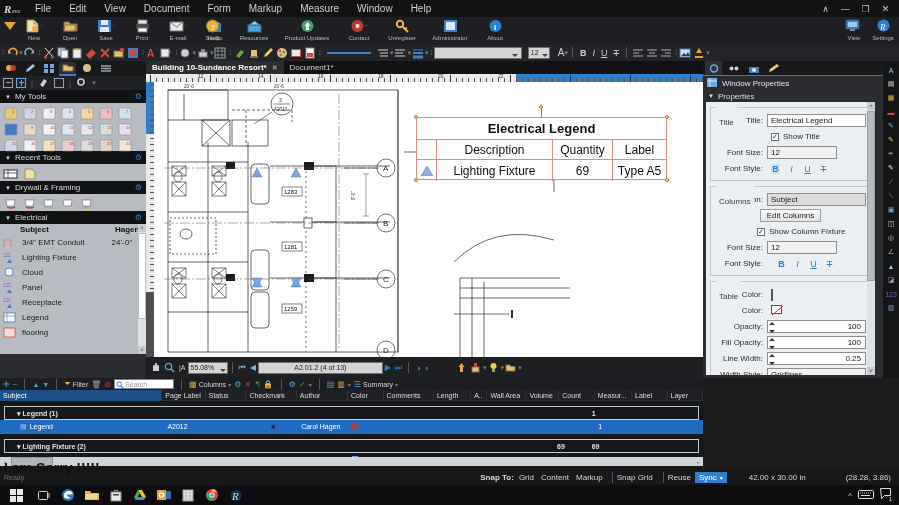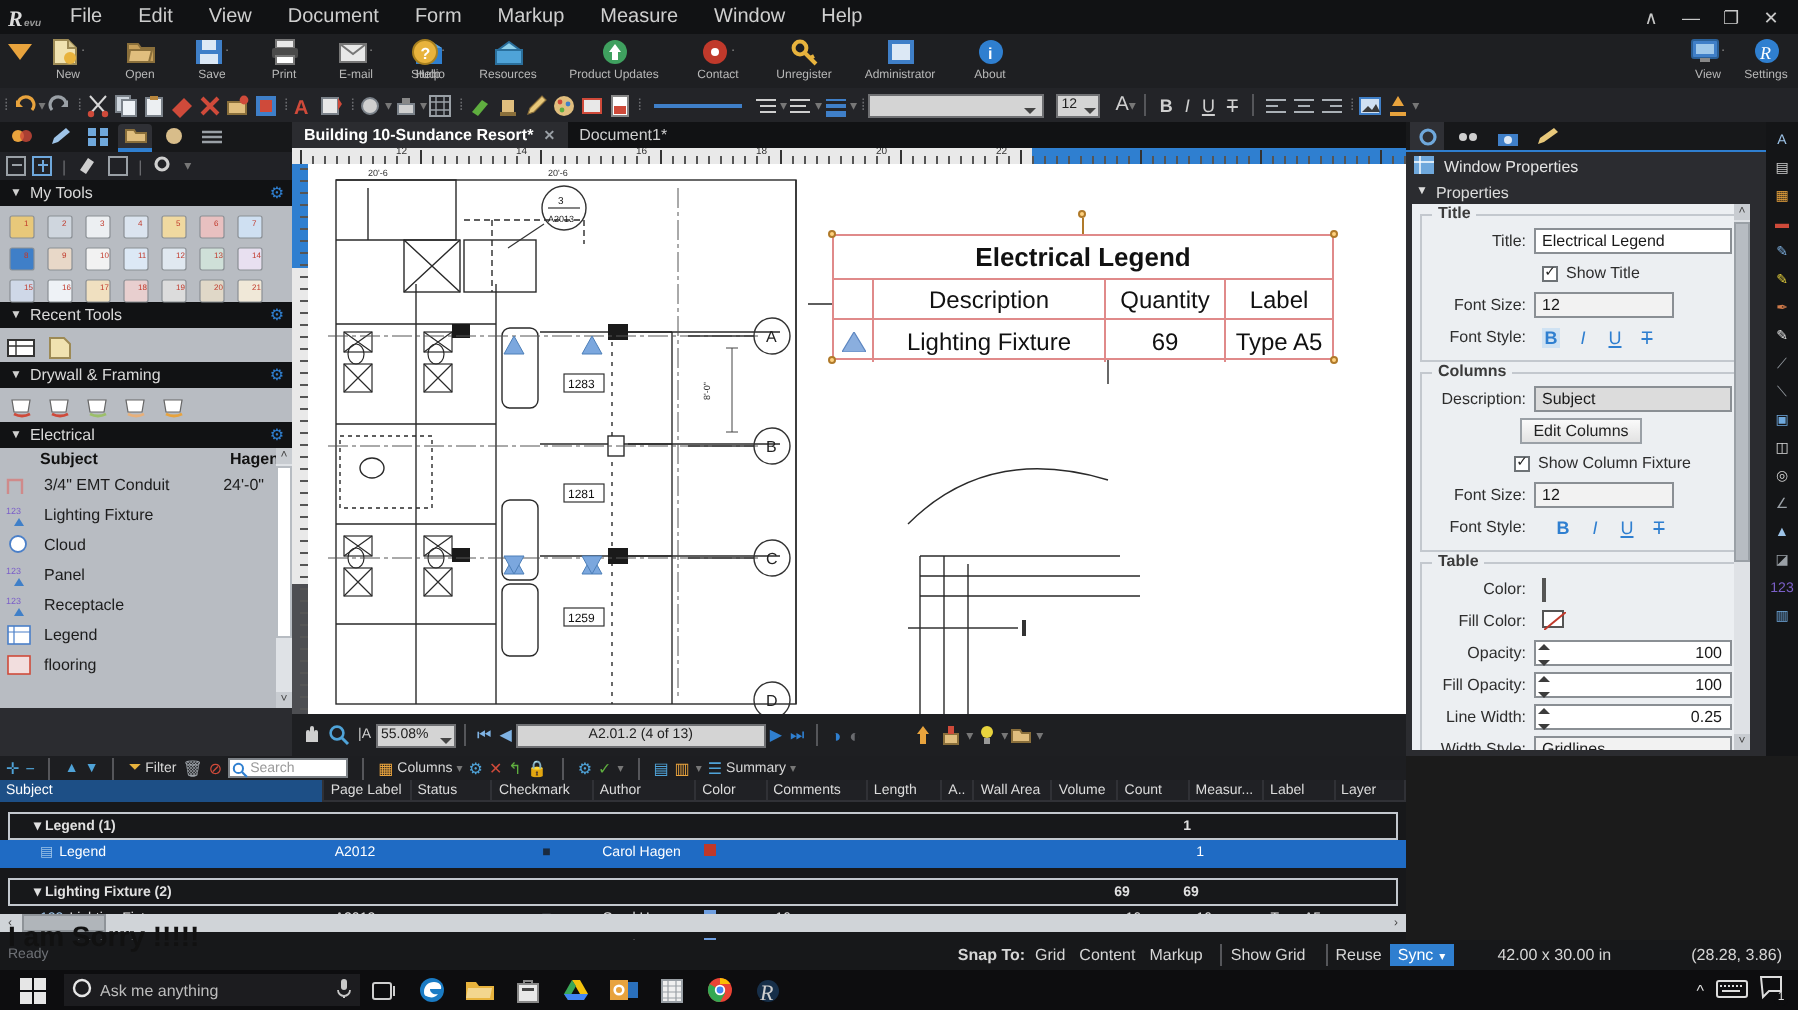--- a/index.html
+++ b/index.html
@@ -80,21 +80,21 @@
 
   
   .rightpanel { position:absolute; left:703px; top:61px; width:180px; height:317px; background:#2b2c30; }
   .rp-tabs { height:15px; background:#17181a; display:flex; align-items:center; padding-left:2px; gap:3px; border-bottom:1px solid #2f7fd0;}
   .rp-tab { width:17px; height:14px; display:flex; align-items:center; justify-content:center; }
   .rp-tab.active { background:#2f3035; }
   .rp-title { height:14px; background:#2b2c30; display:flex; align-items:center; padding-left:4px; gap:5px; font-size:8px; color:#e3e3e3; }
   .rp-sect { height:12px; background:#2b2c30; display:flex; align-items:center; padding-left:5px; font-size:8px; color:#dcdcdc; }
   .rp-body { position:absolute; left:3px; top:41px; width:169px; height:273px; background:#eceff2; overflow:hidden; }
   .group { border:1px solid #c3c8ce; margin:5px 4px 0 4px; padding:6px 4px 5px 4px; position:relative; }
-  .group > .gtitle { position:absolute; top:-6px; left:5px; background:#eceff2; padding:0 3px; font-size:8px; color:#3b3b3b;font-weight:bold; }
+  .group > .gtitle { position:absolute; top:-6px; left:5px; background:#eceff2; padding:16px 3px; font-size:8px; color:#3b3b3b; }
   .frow { display:flex; align-items:center; margin-bottom:3px; height:13px; }
   .flab { width:52px; text-align:right; font-size:8px; color:#2d2d2d; padding-right:4px; }
   .fin { flex:1; height:13px; background:#fff; border:1px solid #8a8f94; font-size:8px; color:#1a1a1a; padding:0 3px; display:flex; align-items:center; }
   .fsel { flex:1; height:13px; background:#f2f2f2; border:1px solid #8a8f94; font-size:8px; color:#1a1a1a; padding:0 3px; display:flex; align-items:center; position:relative;}
   .fsel.grey { background:#dcdcdc; }
   .spin { flex:1; height:13px; background:#fff; border:1px solid #8a8f94; display:flex; align-items:center; justify-content:flex-end; font-size:8px; color:#1a1a1a; padding-right:4px; position:relative; }
   .spin .arrows { position:absolute; left:1px; top:1px; width:7px; height:11px; display:flex; flex-direction:column; justify-content:space-between; }
   .spin .arrows i { display:block; width:0;height:0;border-left:3px solid transparent;border-right:3px solid transparent; }
   .spin .arrows i.u { border-bottom:3px solid #3c3c3c; }
   .spin .arrows i.d { border-top:3px solid #3c3c3c; }
@@ -1527,51 +1527,40 @@
   <div class="sorry">I am Sorry !!!!!</div>
 
   <div class="statusbar">
     <span style="margin-left:4px;color:#6f7277;font-size:7px;">Ready</span>
     <span style="margin-left:auto;"></span>
     <span style="font-weight:bold;margin-right:5px;">Snap To:</span>
     <span style="margin-right:7px;">Grid</span>
     <span style="margin-right:7px;">Content</span>
     <span style="margin-right:5px;">Markup</span>
     <span class="sep"></span>
-    <span style="margin-right:6px;">Show Grid</span>
+    <span style="margin-right:6px;">Snap Grid</span>
     <span class="sep"></span>
     <span style="margin-right:4px;">Reuse</span>
     <span style="background:#2f7fd0;color:#fff;padding:1px 4px;display:inline-flex;align-items:center;gap:3px;">
         <span>Sync</span>
         <span style="font-size:6px;">▾</span>
       </span>
     <span style="margin-left:22px;">42.00 x 30.00 in</span>
     <span style="margin-left:40px;margin-right:8px;">(28.28, 3.86)</span>
   </div>
 
   <div class="taskbar">
     <div class="tb-start">
       <svg width="13" height="13" viewBox="0 0 13 13">
           <rect x="0" y="0" width="6" height="6" fill="#e6e6e6"></rect>
           <rect x="7" y="0" width="6" height="6" fill="#e6e6e6"></rect>
           <rect x="0" y="7" width="6" height="6" fill="#e6e6e6"></rect>
           <rect x="7" y="7" width="6" height="6" fill="#e6e6e6"></rect>
         </svg>
     </div>
-    <div class="tb-search">
-      <span><svg width="10" height="10" viewBox="0 0 10 10">
-            <circle cx="5" cy="5" r="4" fill="none" stroke="#e6e6e6" stroke-width="1.2"></circle>
-          </svg></span>
-      <span>Ask me anything</span>
-      <span style="margin-left:auto;margin-right:4px;"><svg width="8" height="10" viewBox="0 0 8 10">
-            <rect x="2.5" y="0.5" width="3" height="5.5" rx="1.5" fill="#c8c8c8"></rect>
-            <path d="M1 6a3 3 0 006 0" fill="none" stroke="#c8c8c8" stroke-width="0.9"></path>
-            <path d="M4 9v1" stroke="#c8c8c8"></path>
-          </svg></span>
-    </div>
     <div class="tb-ic">
         <svg width="13" height="11" viewBox="0 0 13 11">
           <rect x="0.5" y="1.5" width="9" height="8" rx="1" fill="none" stroke="#cfcfcf"></rect>
           <path d="M11 3v5" stroke="#cfcfcf"></path>
         </svg>
       </div>
     <div class="tb-ic">
         <svg width="14" height="14" viewBox="0 0 14 14">
           <circle cx="7" cy="7" r="6" fill="#1a7bc4"></circle>
           <path d="M3 8c0-3 2-5 5-5s4 2 3.5 3.5H6c0 2 2 3 4 2.5-1 1.5-3 2-4.5 1.5S3 10 3 8z" fill="#fff"></path>

